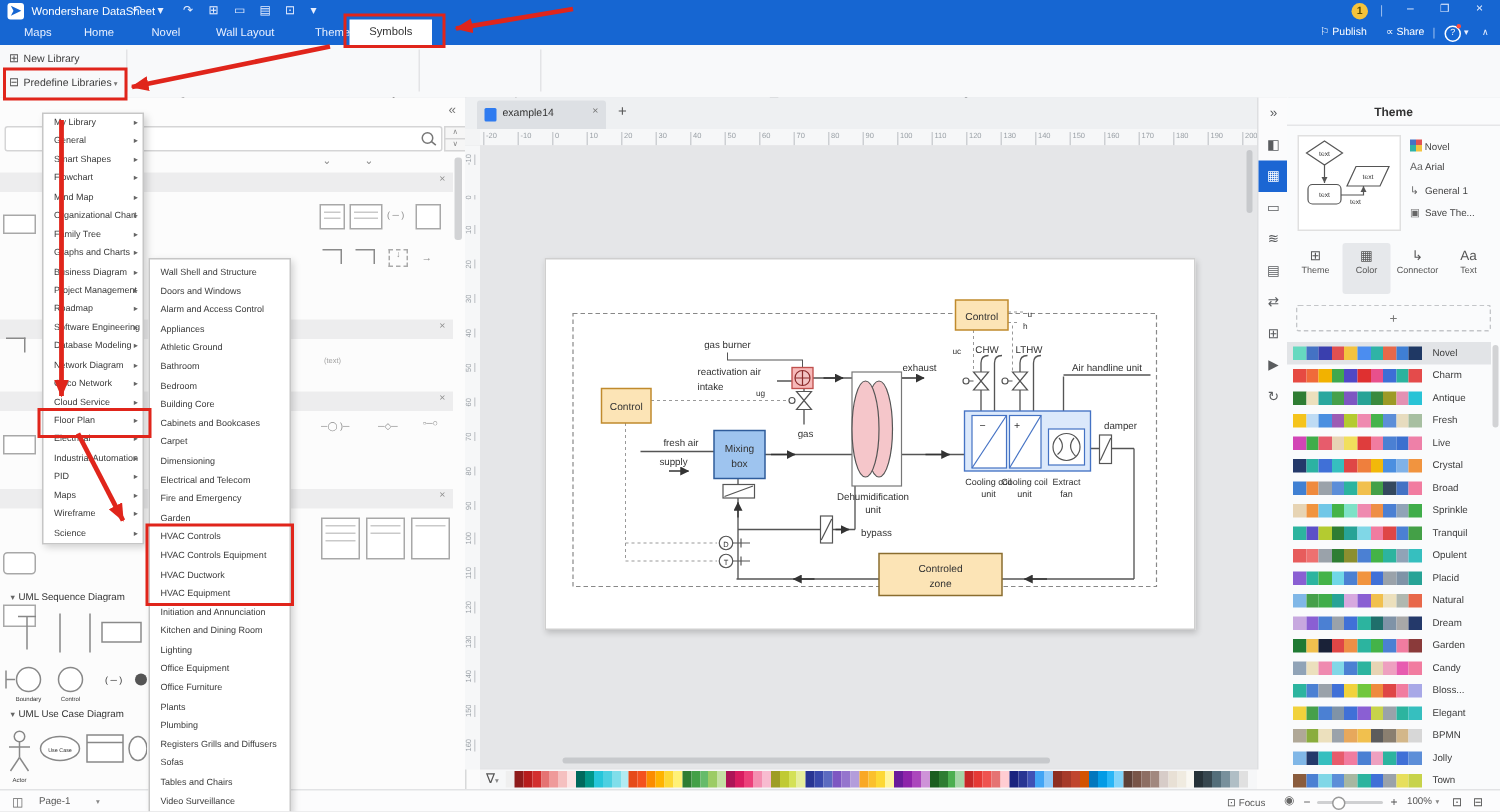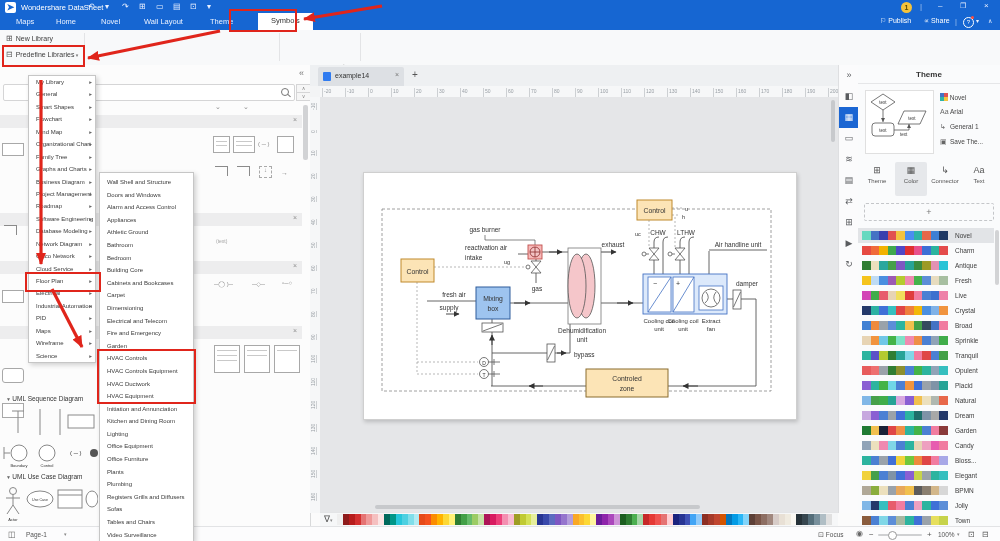--- a/index.html
+++ b/index.html
@@ -6,21 +6,21 @@
   #app{position:relative;width:1000px;height:541px;overflow:hidden;
        font-family:"Liberation Sans",sans-serif;background:#fbfbfb;
        -webkit-font-smoothing:antialiased;}
   
   #titlebar{position:absolute;left:0;top:0;width:1000px;height:30px;background:#1666d2;color:#fff;}
   .tb-text{position:absolute;font-size:7.5px;color:#fff;white-space:nowrap;}
   .tb-ic{position:absolute;font-size:8px;color:#e8efff;}
   #logo{position:absolute;left:5px;top:2px;width:11px;height:11px;background:#fff;border-radius:2px;
         color:#1666d2;font-size:9px;font-weight:bold;line-height:11px;text-align:center;}
   .menu-item{position:absolute;top:14px;height:16px;line-height:16px;font-size:7.5px;color:#eaf1ff;padding:0 6px;}
-  .menu-item.active{background:#fff;color:#333;top:13px;height:17px;margin-left:25px;}
+  .menu-item.active{background:#fff;color:#333;top:13px;height:17px;}
   .badge{position:absolute;width:11px;height:11px;border-radius:6px;background:#f5c33b;color:#5a4a00;
          font-size:7px;text-align:center;line-height:11px;font-weight:bold;}
   .helpc{position:absolute;width:9px;height:9px;border:1px solid #fff;border-radius:50%;
          font-size:6px;line-height:9px;text-align:center;color:#fff;}
   .reddot{position:absolute;width:3px;height:3px;background:#ff4d3d;border-radius:50%;}
   
   #toolbar{position:absolute;left:0;top:30px;width:1000px;height:35px;background:#f8f9fa;border-bottom:1px solid #e2e3e5;}
   .tb-btn{position:absolute;font-size:7px;color:#3c3c3c;white-space:nowrap;}
   .tb-btn .ic{font-size:8px;color:#555;margin-right:3px;}
   .vsep{position:absolute;top:3px;width:1px;height:28px;background:#e3e4e6;}

